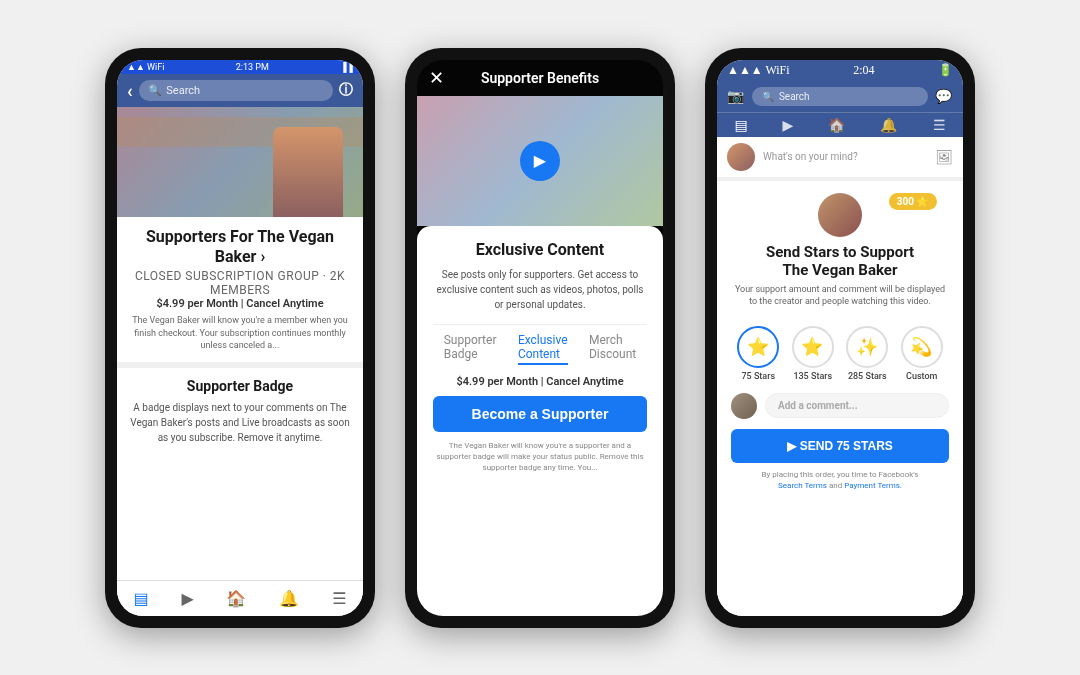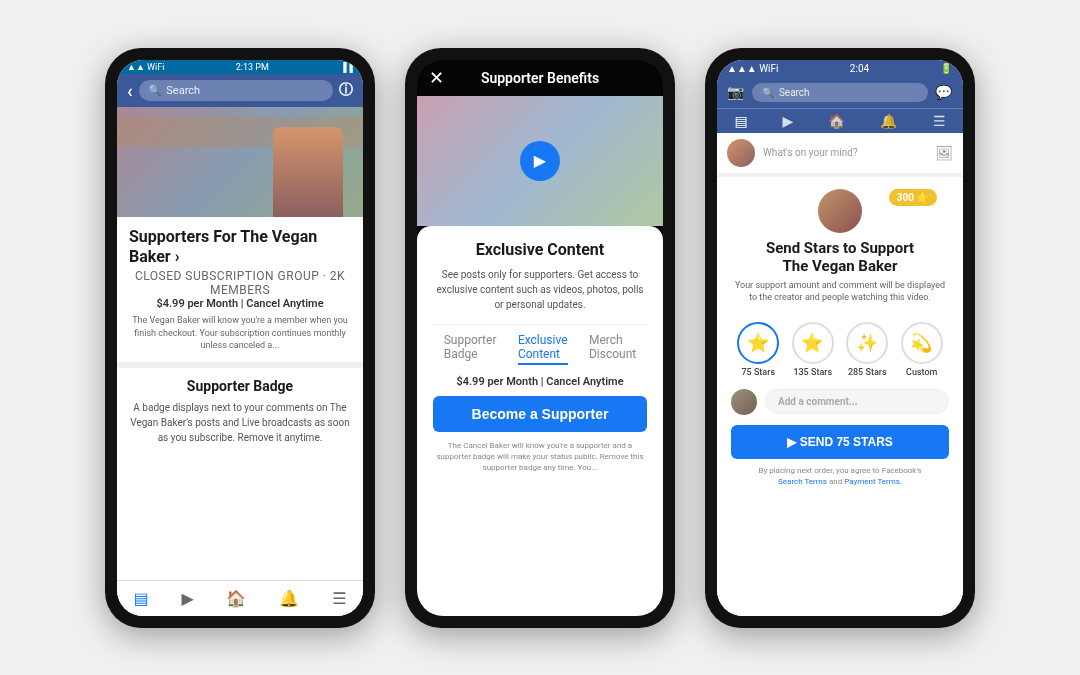--- a/index.html
+++ b/index.html
@@ -56,21 +56,21 @@
       border-radius: 14px;
       padding: 4px 10px;
       display: flex;
       align-items: center;
       gap: 4px;
     }
     .p1-search-bar span { color: rgba(255,255,255,0.85); font-size: 11px; }
     .p1-info-icon { color: #fff; font-size: 14px; font-weight: bold; }
 
     .p1-status-bar {
-      background: #0369a1;
+      background: #1d4ed8;
       padding: 2px 10px;
       display: flex;
       justify-content: space-between;
       align-items: center;
     }
     .p1-status-bar span { color: #fff; font-size: 9px; }
 
     .p1-hero {
       width: 100%;
       height: 110px;
@@ -104,20 +104,21 @@
     }
 
     .p1-content {
       flex: 1;
       overflow-y: auto;
       padding: 10px 12px;
     }
     .p1-title {
       font-size: 16px;
       font-weight: 700;
+      text-align: center;
       color: #1a1a1a;
       line-height: 1.3;
     }
     .p1-subtitle {
       font-size: 12px;
       color: #666;
       text-align: center;
       letter-spacing: 0.5px;
       margin-top: 1px;
       text-transform: uppercase;
@@ -285,21 +286,21 @@
     }
 
     
     .p3-status-bar {
       background: #3b5998;
       padding: 3px 10px;
       display: flex;
       justify-content: space-between;
       align-items: center;
     }
-    .p3-status-bar span { color: #fff; font-size: 10px; }
+    .p3-status-bar span { color: #fff; font-size: 12px; font-family: Liberation Serif, serif; }
     .p3-header {
       background: #3b5998;
       padding: 6px 10px;
       display: flex;
       align-items: center;
       gap: 8px;
     }
     .p3-camera-icon { color: #fff; font-size: 14px; }
     .p3-search-bar {
       flex: 1;
@@ -540,21 +541,21 @@
       <div class="p2-exclusive-title">Exclusive Content</div>
       <div class="p2-exclusive-desc">See posts only for supporters. Get access to exclusive content such as videos, photos, polls or personal updates.</div>
 
       <div class="p2-tab-row">
         <div class="p2-tab-item">Supporter<br>Badge</div>
         <div class="p2-tab-item active">Exclusive<br>Content</div>
         <div class="p2-tab-item">Merch<br>Discount</div>
       </div>
       <div class="p2-price-row">$4.99 per Month  |  Cancel Anytime</div>
       <button class="p2-supporter-btn">Become a Supporter</button>
-      <div class="p2-disclaimer">The Cancel Baker will know you're a supporter and a supporter badge will make your status public. Remove this supporter badge any time. You...</div>
+      <div class="p2-disclaimer">The Vegan Baker will know you're a supporter and a supporter badge will make your status public. Remove this supporter badge any time. You...</div>
     </div>
   </div>
 </div>
 
 <div class="phone">
   <div class="phone-screen">
 
     <div class="p3-status-bar">
       <span>▲▲▲ WiFi</span>
       <span>2:04</span>
@@ -615,20 +616,20 @@
 
       <div class="p3-comment-row">
         <div class="p3-comment-avatar"></div>
         <div class="p3-comment-input">Add a comment...</div>
       </div>
 
       <button class="p3-send-btn">
         <span>▶ SEND 75 STARS</span>
       </button>
       <div class="p3-terms">
-        <span>By placing next order, you agree to Facebook's</span><br>
+        <span>By placing this order, you time to Facebook's</span><br>
         <span style="color:#1877f2;">Search Terms</span>
         <span> and </span>
         <span style="color:#1877f2;">Payment Terms.</span>
       </div>
     </div>
   </div>
 </div>
 
 </body></html>

